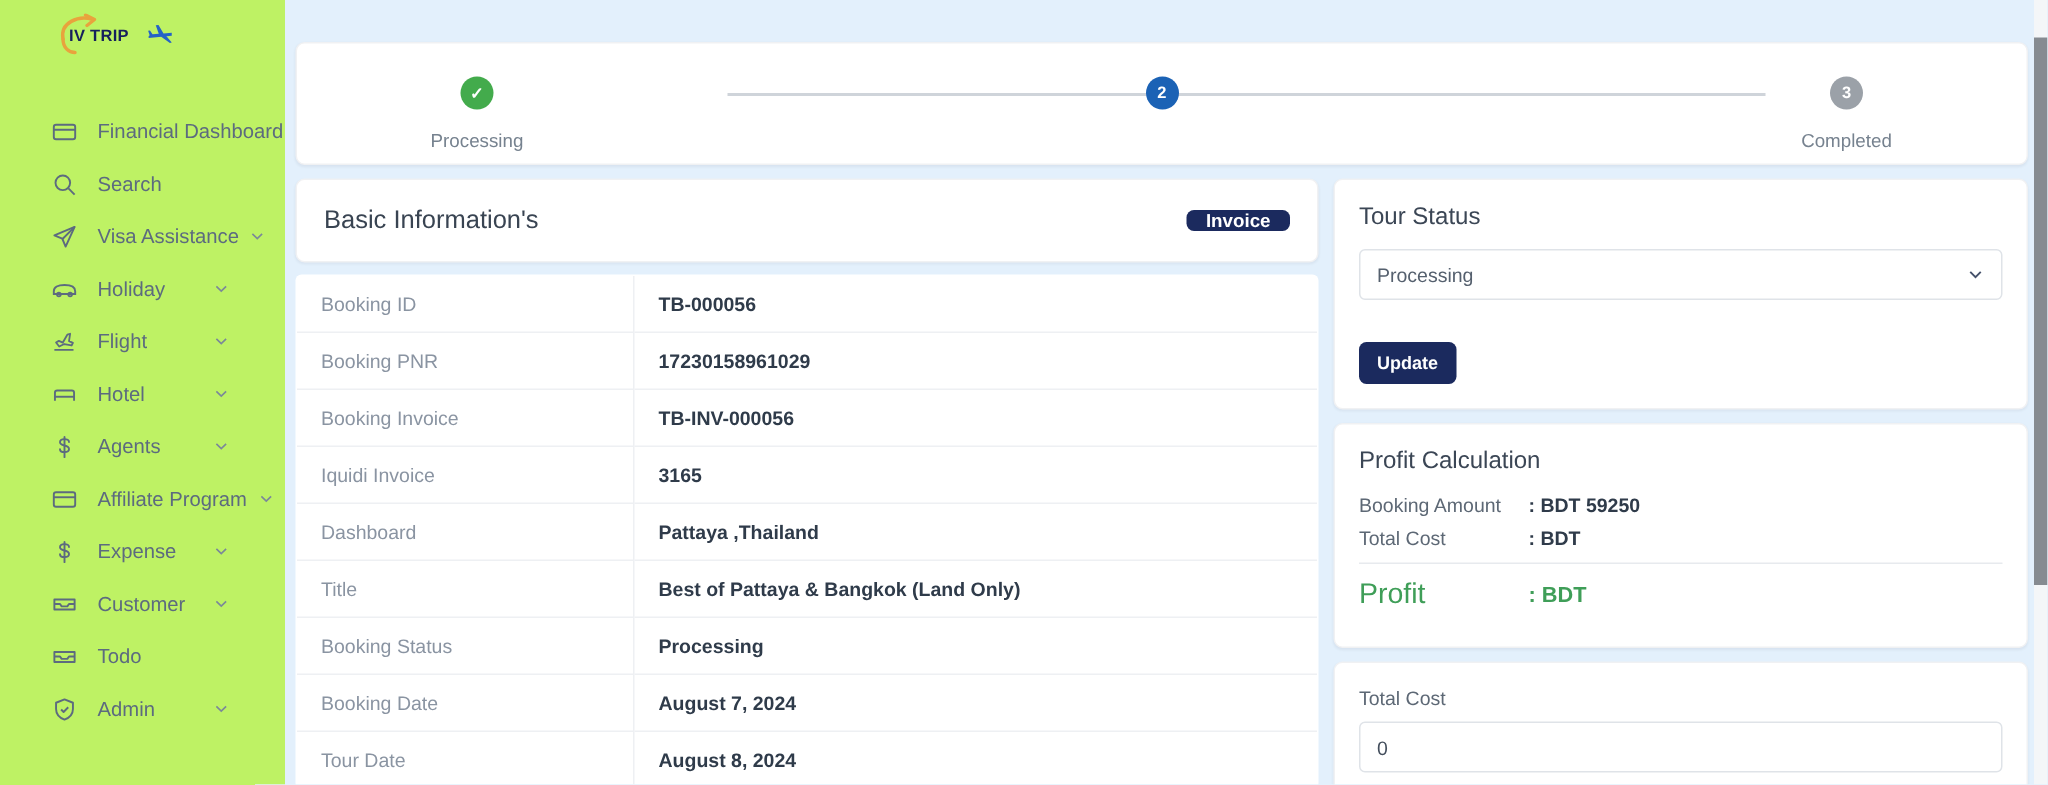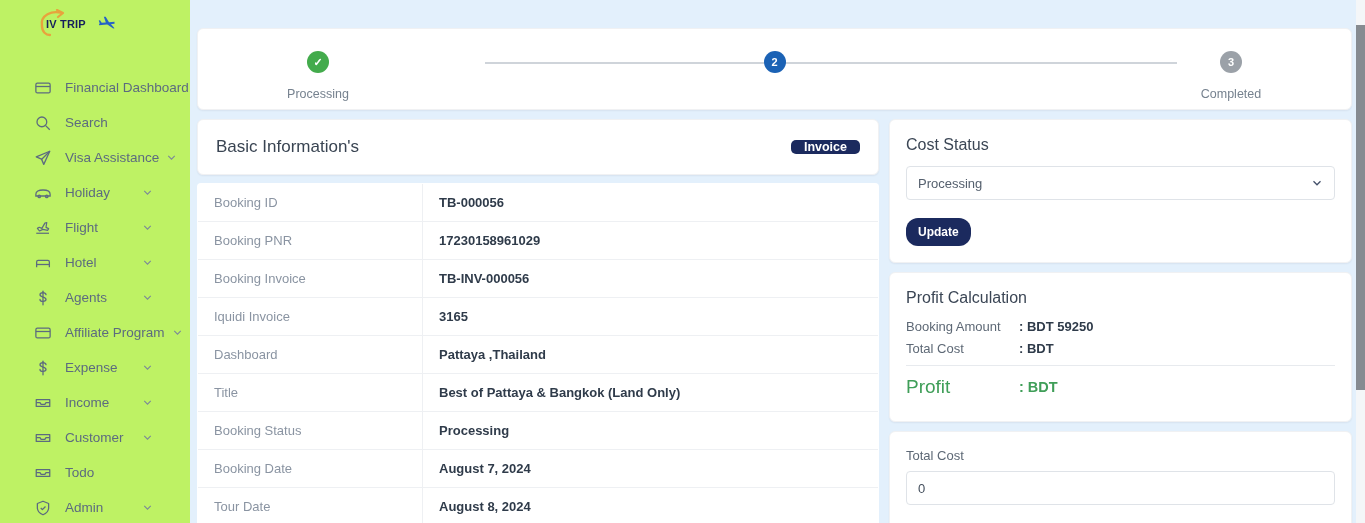--- a/index.html
+++ b/index.html
@@ -254,21 +254,21 @@
     -webkit-appearance: none;
     font-family: "Liberation Sans", sans-serif;
     cursor: pointer;
   }
   .sel-caret {
     position: absolute;
     right: 11px; top: 10px;
     pointer-events: none;
     color: #44506a;
   }
-  .mt10 { margin-top: 18px; border-radius: 12px; }
+  .mt10 { margin-top: 28px; }
 
   .profit-row {
     display: flex;
     align-items: center;
     font-size: 13px;
     margin-bottom: 7px;
   }
   .profit-row .pk { width: 113px; color: #5d6875; }
   .profit-row .pv { color: #2f3b4a; font-weight: bold; }
   .divider {
@@ -457,34 +457,20 @@
           </svg>
         </span>
         <span class="nav-label">Expense</span>
         <span class="nav-caret">
           <svg width="13" height="13" viewBox="0 0 24 24" fill="none" stroke="currentColor" stroke-width="2">
               <path d="M6 9l6 6 6-6"></path>
             </svg>
         </span>
       </div>
 
-      <div class="nav-item">
-        <span class="nic">
-          <svg width="18" height="18" viewBox="0 0 24 24" fill="none" stroke="currentColor" stroke-width="1.7" stroke-linejoin="round">
-            <path d="M3 7.5h18v9H3z"></path>
-              <path d="M3 11.5h5l1.5 2.2h5L16 11.5h5"></path>
-          </svg>
-        </span>
-        <span class="nav-label">Income</span>
-        <span class="nav-caret">
-          <svg width="13" height="13" viewBox="0 0 24 24" fill="none" stroke="currentColor" stroke-width="2">
-              <path d="M6 9l6 6 6-6"></path>
-            </svg>
-        </span>
-      </div>
 
       <div class="nav-item">
         <span class="nic">
           <svg width="18" height="18" viewBox="0 0 24 24" fill="none" stroke="currentColor" stroke-width="1.7" stroke-linejoin="round">
             <path d="M3 7.5h18v9H3z"></path>
               <path d="M3 11.5h5l1.5 2.2h5L16 11.5h5"></path>
           </svg>
         </span>
         <span class="nav-label">Customer</span>
         <span class="nav-caret">
@@ -595,21 +581,21 @@
                   <td class="k">Tour Date</td>
                   <td class="v">August 8, 2024</td>
                 </tr>
               </tbody>
           </table>
         </div>
 
         <div class="col-right">
 
           <div class="card rpanel">
-            <div class="rtitle">Cost Status</div>
+            <div class="rtitle">Tour Status</div>
             <div class="select-wrap">
               <select class="tour-select" id="tour-select"><option value="Processing">Processing</option><option value="Pending">Pending</option><option value="Confirmed">Confirmed</option><option value="Completed">Completed</option><option value="Cancelled">Cancelled</option></select>
               <span class="sel-caret">
                 <svg width="14" height="14" viewBox="0 0 24 24" fill="none" stroke="currentColor" stroke-width="2.2">
                     <path d="M6 9l6 6 6-6"></path>
                   </svg>
               </span>
             </div>
             <button class="btn btn-sm mt10">Update</button>
           </div>

